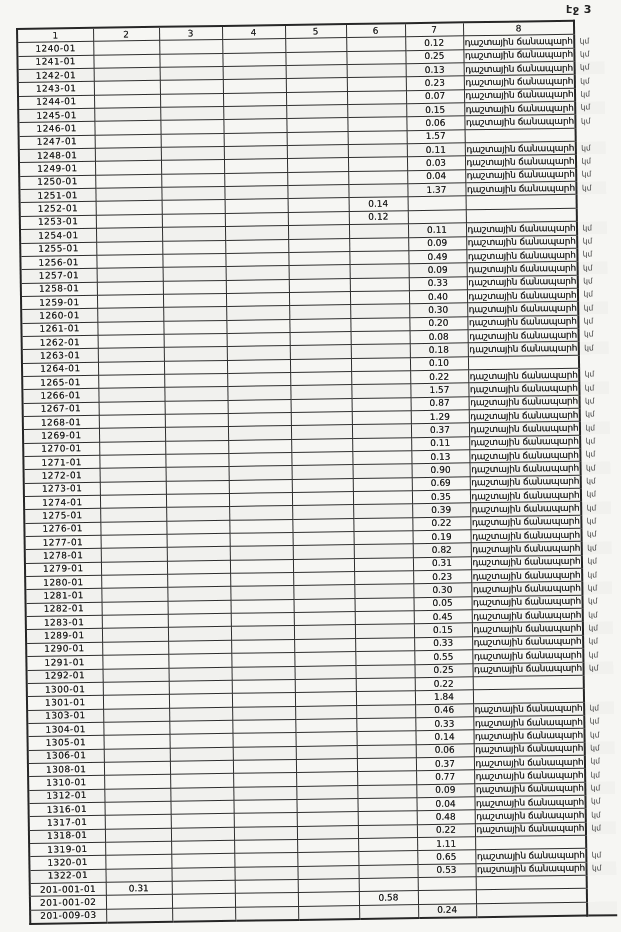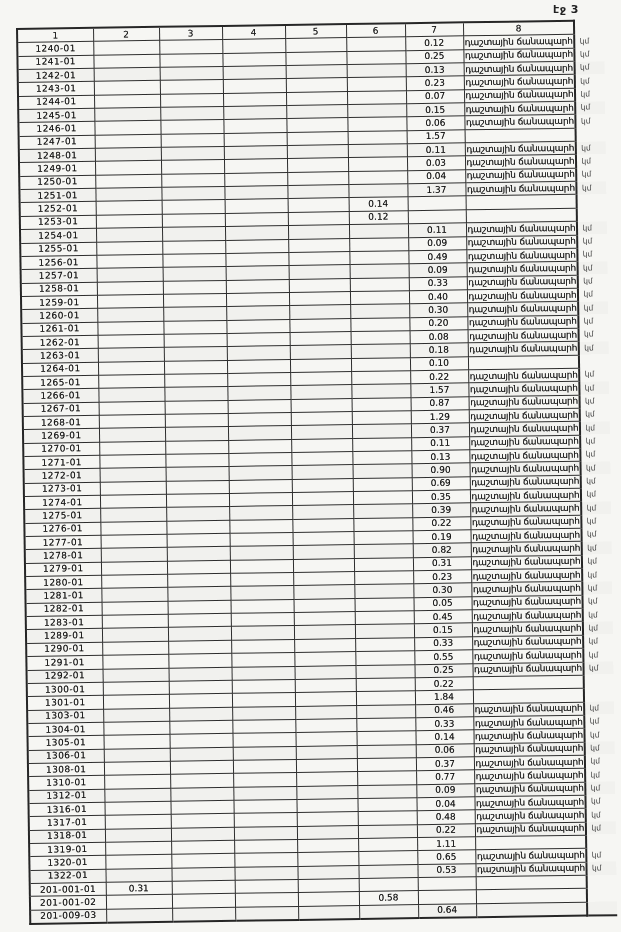--- a/index.html
+++ b/index.html
@@ -5,21 +5,21 @@
   html,body{margin:0;padding:0;}
   body{
     width:621px;height:932px;
     background:#f6f6f3;
     font-family:"DejaVu Sans", sans-serif;
     color:#1b1b1b;
     position:relative;
     overflow:hidden;
   }
   .page-number{
-    position:absolute;top:3px;right:42px;
+    position:absolute;top:3px;right:29px;
     font-size:11px;font-weight:bold;letter-spacing:0.5px;
     color:#222;
   }
   table.scan-table{
     position:absolute;left:16px;top:28px;
     border-collapse:collapse;table-layout:fixed;
     transform:rotate(-0.85deg);transform-origin:0 0;
     text-shadow:0 0 0.5px rgba(0,0,0,0.55);
   }
   .scan-table th,.scan-table td{
@@ -790,19 +790,19 @@
           <td class="col8 c-label"></td>
           <td class="c-unit"></td>
         </tr>
         <tr>
           <td class="col1 c-code">201-009-03</td>
           <td class="col2"></td>
           <td class="col3"></td>
           <td class="col4"></td>
           <td class="col5"></td>
           <td class="col6"></td>
-          <td class="col7 c-val">0.64</td>
+          <td class="col7 c-val">0.24</td>
           <td class="col8 c-label"></td>
           <td class="c-unit"></td>
         </tr>
       </tbody>
   </table>
 </div>
 
 </body></html>

